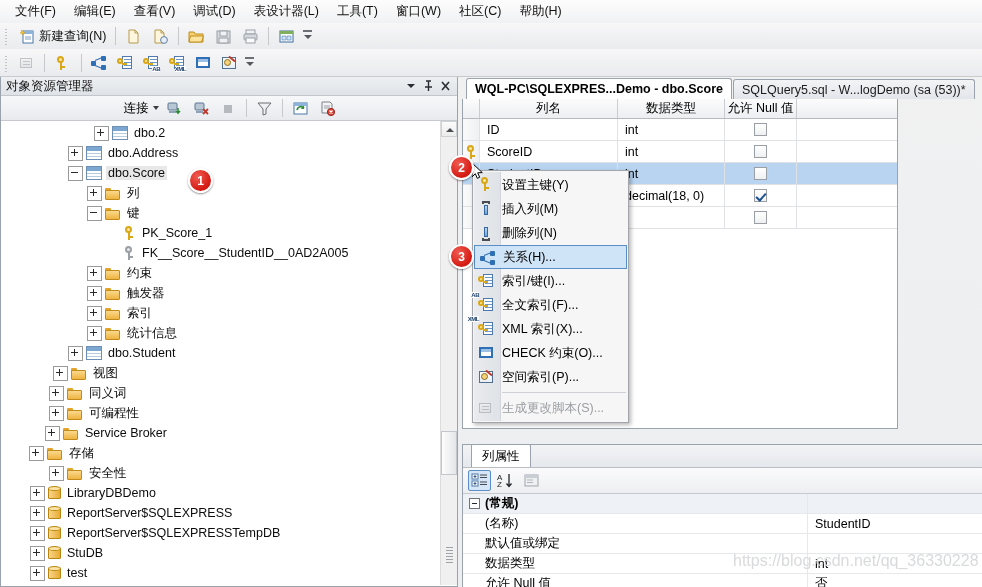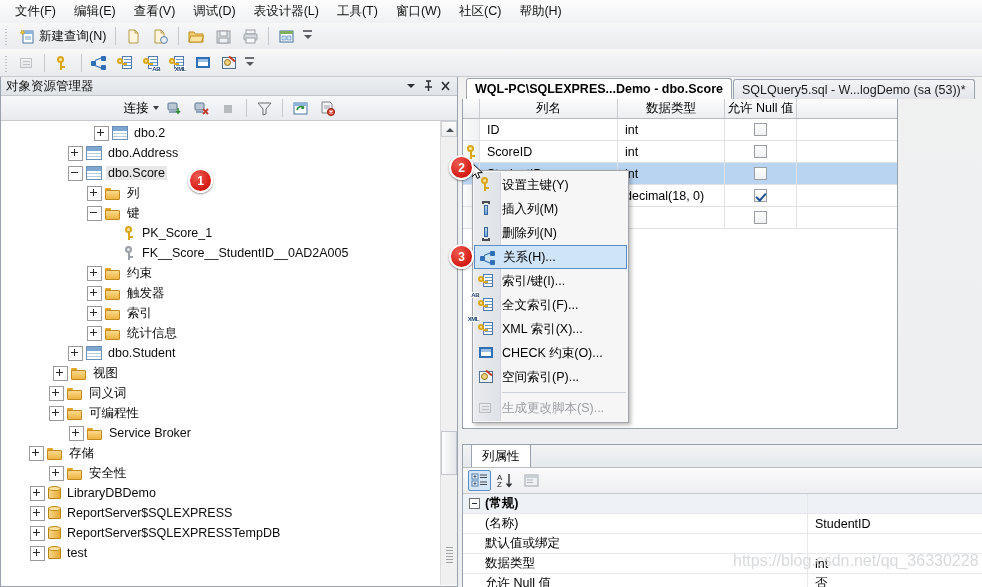--- a/index.html
+++ b/index.html
@@ -543,21 +543,21 @@
           <div class="row" style="padding-left: 48px;">
             <span class="exp box plus"></span>
             <span class="i-folder"></span>
             <span class="nm">同义词</span>
           </div>
           <div class="row" style="padding-left: 48px;">
             <span class="exp box plus"></span>
             <span class="i-folder"></span>
             <span class="nm">可编程性</span>
           </div>
-          <div class="row" style="padding-left: 68px;">
+          <div class="row" style="padding-left: 44px;">
             <span class="exp box plus"></span>
             <span class="i-folder"></span>
             <span class="nm">Service Broker</span>
           </div>
           <div class="row" style="padding-left: 28px;">
             <span class="exp box plus"></span>
             <span class="i-folder"></span>
             <span class="nm">存储</span>
           </div>
           <div class="row" style="padding-left: 48px;">
@@ -572,20 +572,25 @@
           </div>
           <div class="row" style="padding-left: 29px;">
             <span class="exp box plus"></span>
             <span class="i-db"></span>
             <span class="nm">ReportServer$SQLEXPRESS</span>
           </div>
           <div class="row" style="padding-left: 29px;">
             <span class="exp box plus"></span>
             <span class="i-db"></span>
             <span class="nm">ReportServer$SQLEXPRESSTempDB</span>
+          </div>
+          <div class="row" style="padding-left: 29px;">
+            <span class="exp box plus"></span>
+            <span class="i-db"></span>
+            <span class="nm">StuDB</span>
           </div>
           <div class="row" style="padding-left: 29px;">
             <span class="exp box plus"></span>
             <span class="i-db"></span>
             <span class="nm">test</span>
           </div>
         </div>
       <div class="vsb">
         <div class="arr up"></div>
         <div class="thumb" style="top:310px;height:44px;"></div>

